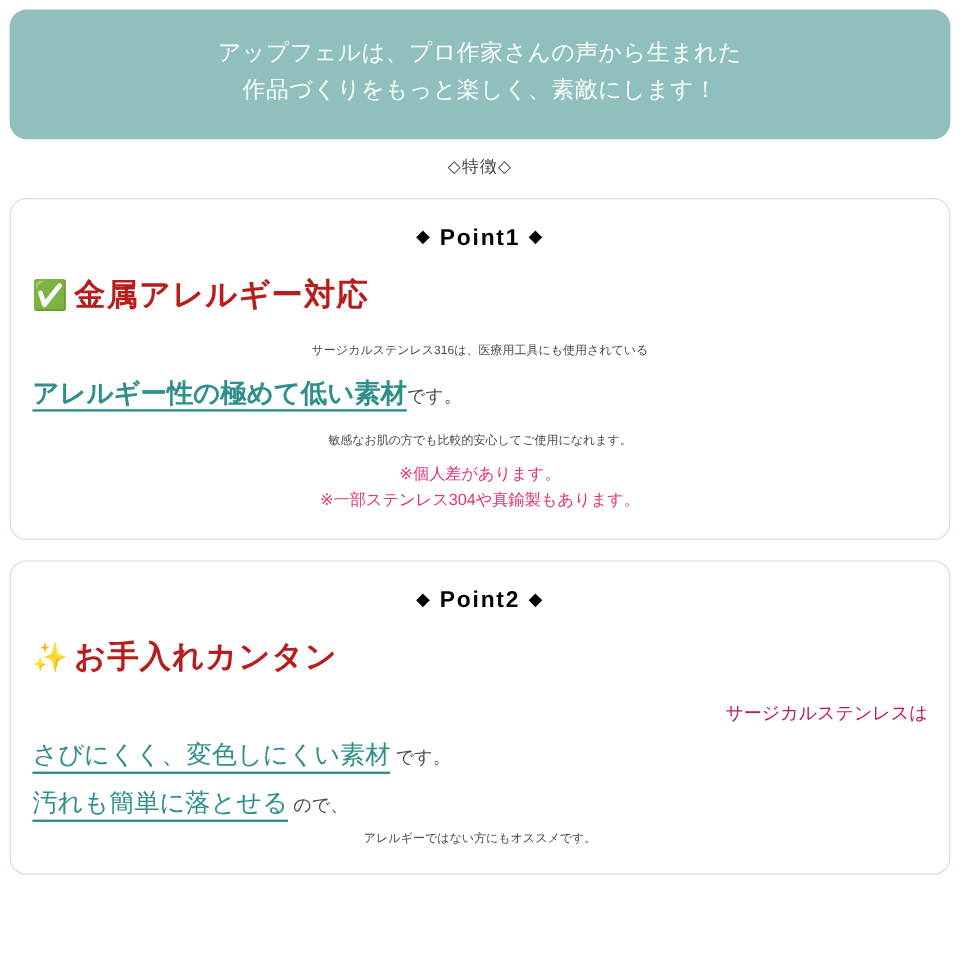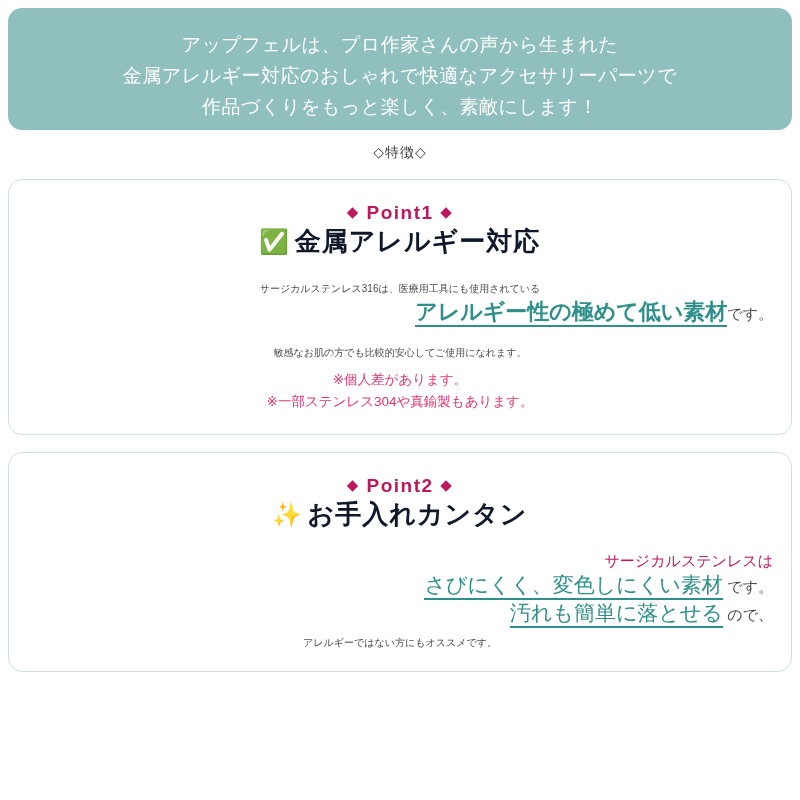--- a/index.html
+++ b/index.html
@@ -19,21 +19,21 @@
     height: 800px;
     position: relative;
     box-sizing: border-box;
   }
 
   
   .hero {
     margin: 8px 8px 0 8px;
     background: #8fc0bd;
     border-radius: 14px;
-    padding: 22px 20px 8px 20px;
+    padding: 22px 20px 24px 20px;
     text-align: center;
   }
   .hero-line {
     color: #ffffff;
     font-size: 19px;
     line-height: 1.62;
     letter-spacing: 0.5px;
     font-weight: 500;
   }
 
@@ -58,34 +58,35 @@
   .card {
     margin: 17px 8px 0 8px;
     border: 1px solid #cfe0df;
     border-radius: 14px;
     background: #ffffff;
     padding: 22px 18px 20px 18px;
     box-sizing: border-box;
   }
   .point-label {
     text-align: center;
-    color: #be185d;
+    color: #000000;
     font-size: 19px;
     font-weight: bold;
     letter-spacing: 1.5px;
   }
   .point-label .dia {
     font-size: 15px;
     vertical-align: 2px;
   }
   .point-heading {
-    text-align: center;
+    text-align: left;
+    margin-top: 18px;
     font-size: 26px;
     font-weight: bold;
-    color: #0f172a;
+    color: #b91c1c;
     letter-spacing: 1px;
   }
   .point-heading .emoji {
     font-size: 24px;
     margin-right: 4px;
   }
   .body-line {
     text-align: center;
     font-size: 10px;
     color: #4a4a4a;
@@ -118,32 +119,32 @@
     font-size: 15px;
     color: #4a4a4a;
   }
   .sub-caption {
     text-align: right;
     font-size: 15px;
     color: #be185d;
     margin-top: 20px;
   }
   .big-line {
-    text-align: right;
+    text-align: left;
+    margin-top: 12px;
     line-height: 1.35;
   }
 </style>
 </head>
 <body>
 
 <div class="page">
 
   <div class="hero">
     <div class="hero-line">アップフェルは、プロ作家さんの声から生まれた</div>
-    <div class="hero-line">金属アレルギー対応のおしゃれで快適なアクセサリーパーツで</div>
     <div class="hero-line">作品づくりをもっと楽しく、素敵にします！</div>
   </div>
 
   <div class="section-sub">◇特徴◇</div>
 
   <div class="card">
     <div class="point-label">
       <span class="dia">◆</span>
       <span>Point1</span>
       <span class="dia">◆</span>

